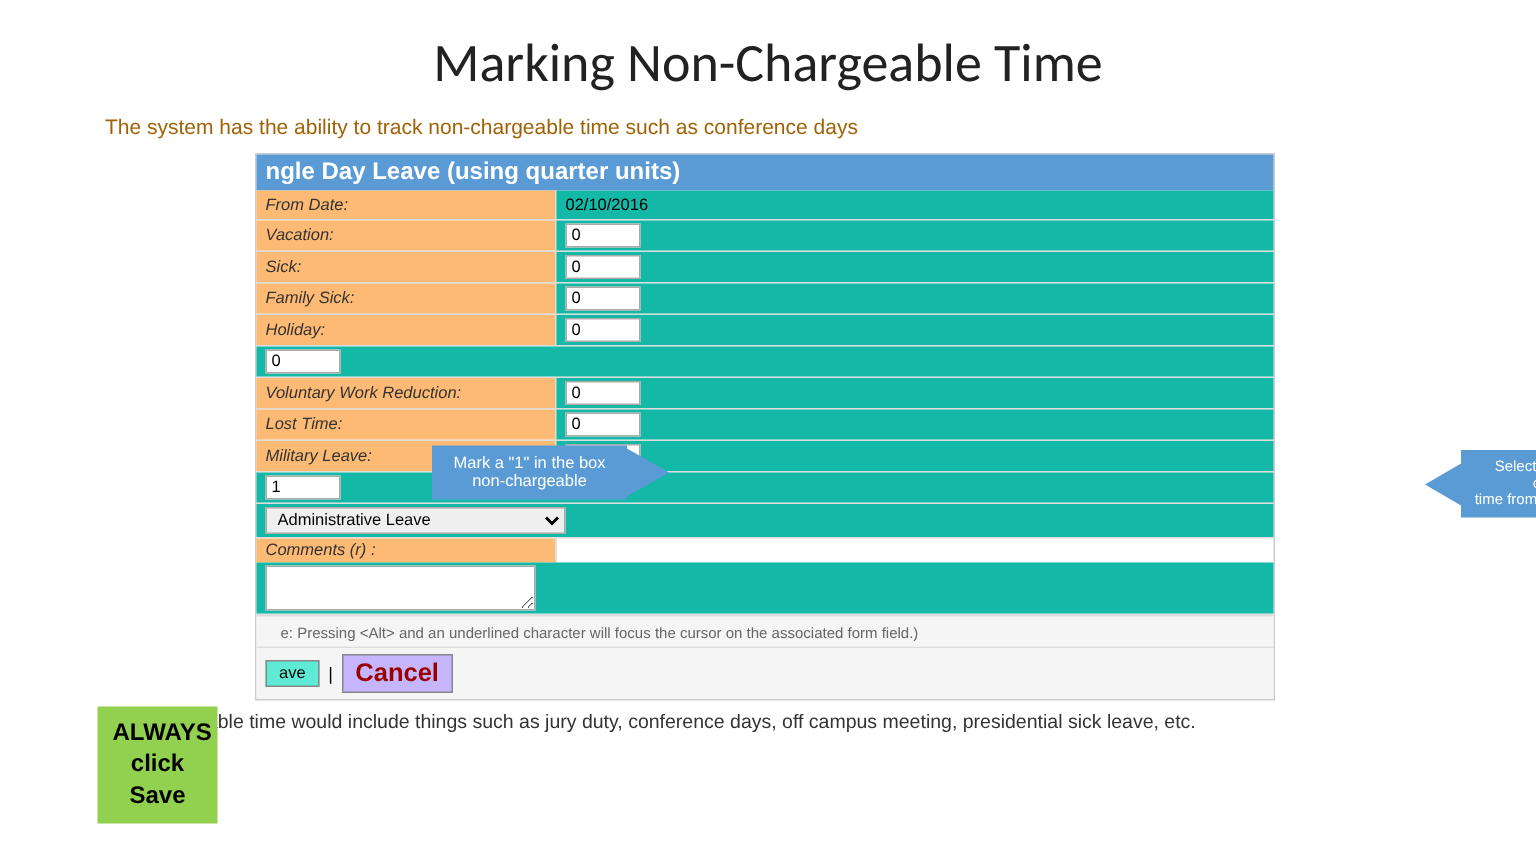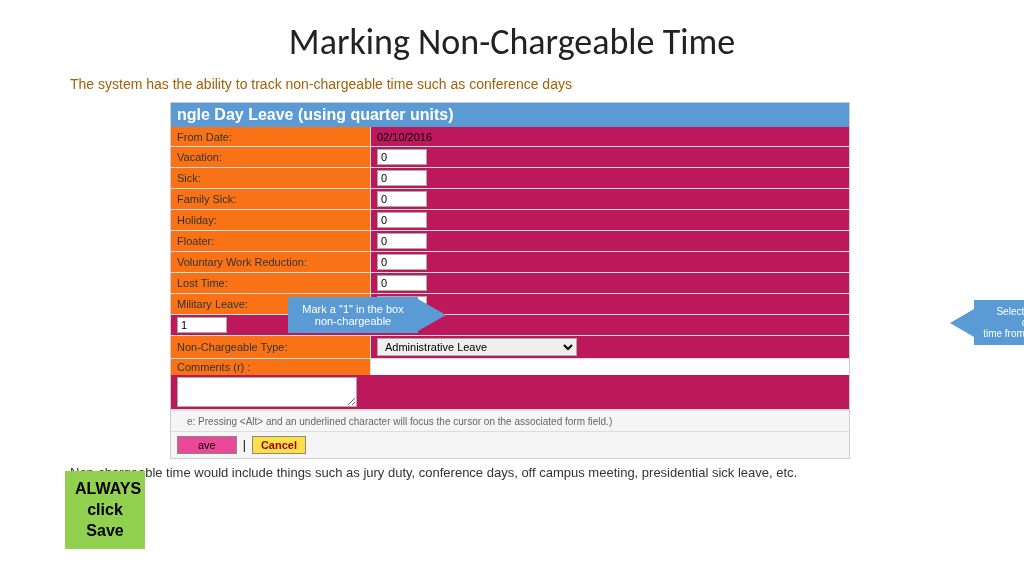--- a/index.html
+++ b/index.html
@@ -59,31 +59,32 @@
     }
 
     .form-row:last-child {
       border-bottom: none;
     }
 
     .form-label {
       width: 200px;
       padding: 2px 6px;
       color: #333;
-      background: #f97316;
+      background: #fdba74;
       border-right: 1px solid #ddd;
       font-size: 11px;
       display: flex;
       align-items: center;
+      font-style: italic;
     }
 
     .form-value {
       flex: 1;
       padding: 2px 6px;
-      background: #be185d;
+      background: #14b8a6;
       font-size: 11px;
       display: flex;
       align-items: center;
     }
 
     .form-input {
       border: 1px solid #aaa;
       padding: 1px 3px;
       font-size: 11px;
       width: 50px;
@@ -128,32 +129,32 @@
     }
 
     .hint-text {
       font-size: 10px;
       color: #666;
       margin-left: 10px;
       margin-top: 2px;
     }
 
     .btn-save {
-      background: #ec4899;
-      border: 1px solid #888;
-      padding: 2px 20px;
-      font-size: 11px;
-      cursor: pointer;
-    }
-
-    .btn-cancel {
-      background: #fde047;
+      background: #5eead4;
       border: 1px solid #888;
       padding: 2px 8px;
       font-size: 11px;
+      cursor: pointer;
+    }
+
+    .btn-cancel {
+      background: #c4b5fd;
+      border: 1px solid #888;
+      padding: 2px 8px;
+      font-size: 17px;
       color: #900;
       cursor: pointer;
       font-weight: bold;
     }
 
     .button-row {
       display: flex;
       align-items: center;
       gap: 6px;
       padding: 4px 6px;
@@ -206,21 +207,20 @@
         </div>
 
         <div class="form-row">
           <div class="form-label">Holiday:</div>
           <div class="form-value">
             <input class="form-input" type="text" value="0" style="">
           </div>
         </div>
 
         <div class="form-row">
-          <div class="form-label">Floater:</div>
           <div class="form-value">
             <input class="form-input" type="text" value="0" style="">
           </div>
         </div>
 
         <div class="form-row">
           <div class="form-label">Voluntary Work Reduction:</div>
           <div class="form-value">
             <input class="form-input" type="text" value="0" style="">
           </div>
@@ -240,21 +240,20 @@
           </div>
         </div>
 
         <div class="form-row">
           <div class="form-value">
             <input class="form-input" type="text" value="1" style="">
           </div>
         </div>
 
         <div class="form-row">
-          <div class="form-label">Non-Chargeable Type:</div>
           <div class="form-value">
             <select class="form-select" style="width:200px;">
               <option>Administrative Leave</option>
             </select>
           </div>
         </div>
 
 
         <div class="form-row" style="min-height:36px;flex-direction:column;">
           <div class="form-label">Comments (r) :</div>

